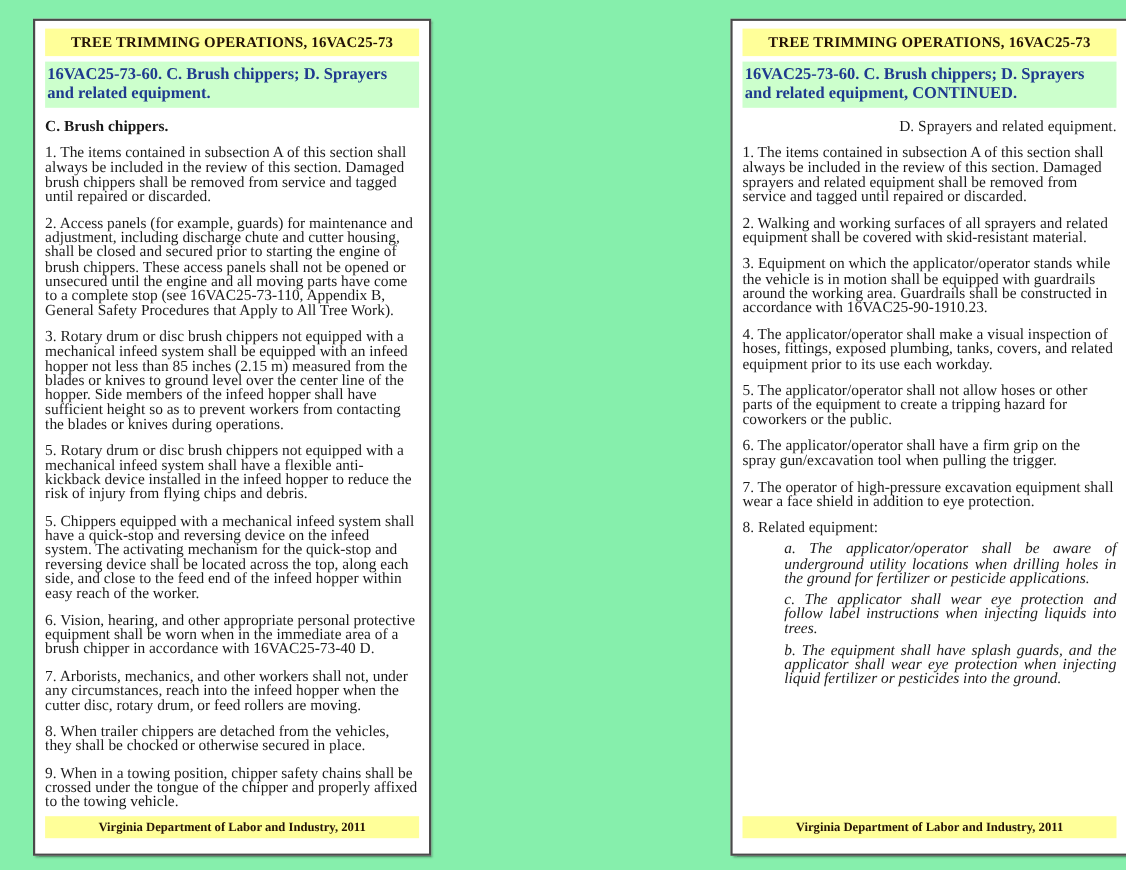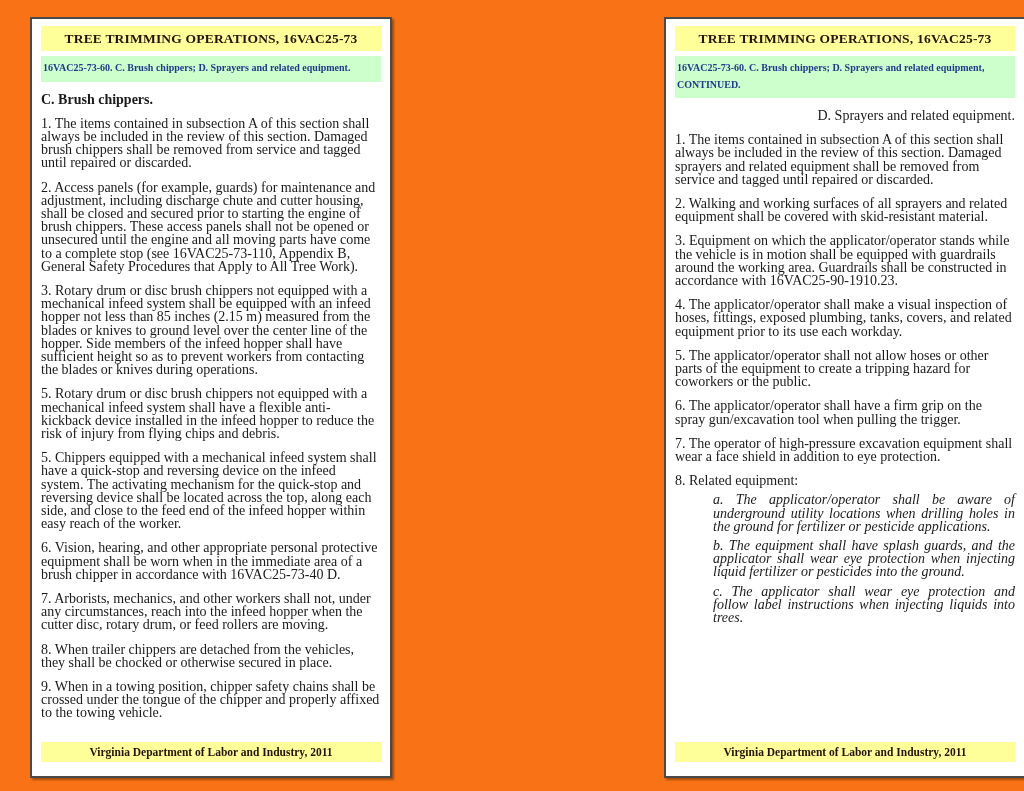--- a/index.html
+++ b/index.html
@@ -7,21 +7,21 @@
     padding: 0;
     background: #ffffff;
     width: 1024px;
     height: 791px;
     font-family: "Liberation Serif", serif;
   }
   .canvas {
     position: relative;
     width: 1024px;
     height: 791px;
-    background: #f97316;
+    background: #86efac;
     overflow: hidden;
   }
   .page {
     position: absolute;
     top: 17px;
     width: 340px;
     height: 743px;
     background: #ffffff;
     border: 2px solid #4a4a4a;
     box-shadow: 2px 2px 2px rgba(0,0,0,0.35);
@@ -37,21 +37,21 @@
     font-weight: bold;
     font-size: 13.5px;
     text-align: center;
     padding: 5px 2px 4px 2px;
     letter-spacing: 0.2px;
   }
   .section-band {
     background: #ccffcc;
     color: #1f3a8f;
     font-weight: bold;
-    font-size: 10px;
+    font-size: 15px;
     line-height: 16.5px;
     text-align: left;
     padding: 4px 6px 5px 2px;
     margin-top: 5px;
   }
   .subsection-heading {
     font-weight: bold;
     font-size: 11.5px;
     color: #111111;
     margin: 11px 0 0 0;
@@ -126,22 +126,22 @@
     <div class="body-text">
       <p class="para">1. The items contained in subsection A of this section shall always be included in the review of this section. Damaged sprayers and related equipment shall be removed from service and tagged until repaired or discarded.</p>
       <p class="para">2. Walking and working surfaces of all sprayers and related equipment shall be covered with skid-resistant material.</p>
       <p class="para">3. Equipment on which the applicator/operator stands while the vehicle is in motion shall be equipped with guardrails around the working area. Guardrails shall be constructed in accordance with 16VAC25-90-1910.23.</p>
       <p class="para">4. The applicator/operator shall make a visual inspection of hoses, fittings, exposed plumbing, tanks, covers, and related equipment prior to its use each workday.</p>
       <p class="para">5. The applicator/operator shall not allow hoses or other parts of the equipment to create a tripping hazard for coworkers or the public.</p>
       <p class="para">6. The applicator/operator shall have a firm grip on the spray gun/excavation tool when pulling the trigger.</p>
       <p class="para">7. The operator of high-pressure excavation equipment shall wear a face shield in addition to eye protection.</p>
       <p class="para">8. Related equipment:</p>
       <p class="para sub-para">a. The applicator/operator shall be aware of underground utility locations when drilling holes in the ground for fertilizer or pesticide applications.</p>
+      <p class="para sub-para">c. The applicator shall wear eye protection and follow label instructions when injecting liquids into trees.</p>
       <p class="para sub-para">b. The equipment shall have splash guards, and the applicator shall wear eye protection when injecting liquid fertilizer or pesticides into the ground.</p>
-      <p class="para sub-para">c. The applicator shall wear eye protection and follow label instructions when injecting liquids into trees.</p>
     </div>
 
     <div class="footer-band">
       <div>Virginia Department of Labor and Industry, 2011</div>
     </div>
   </div>
 
 </div>
 
 </body></html>

